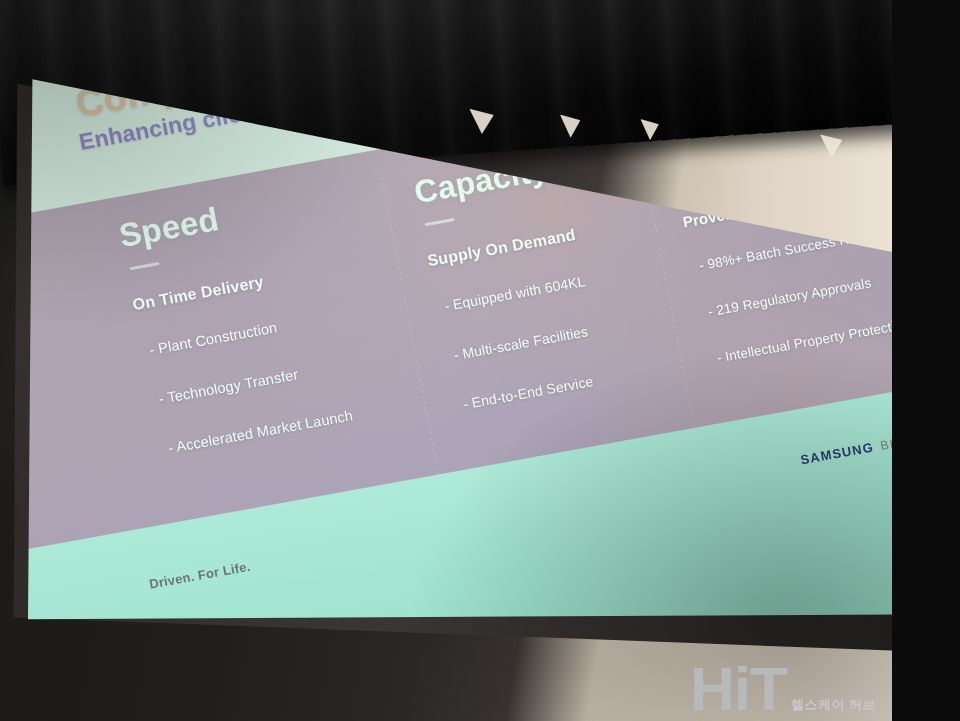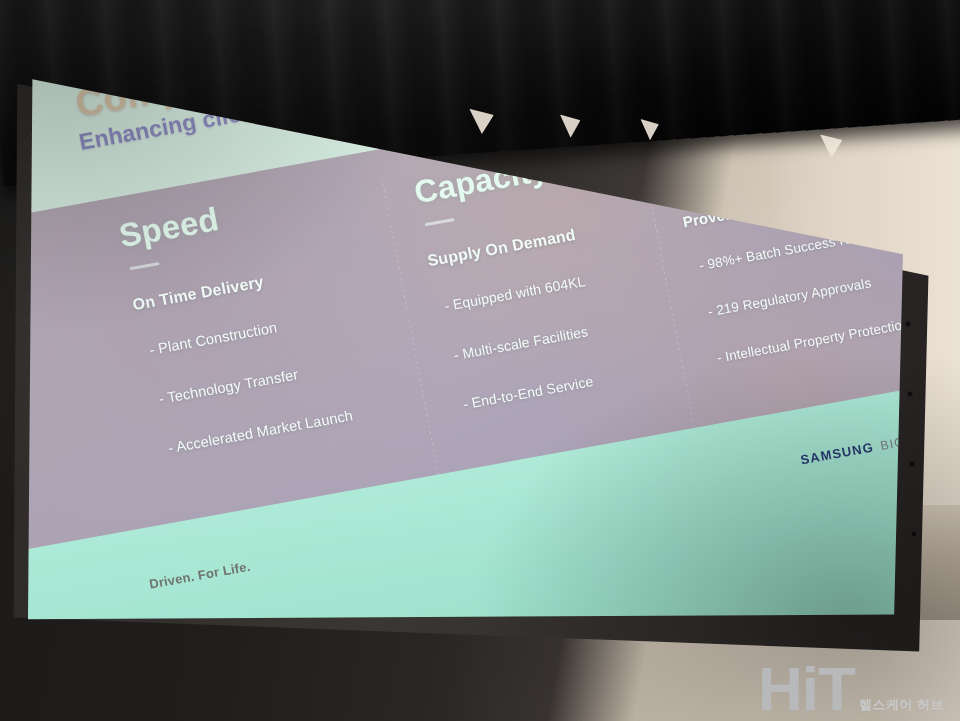--- a/index.html
+++ b/index.html
@@ -7,21 +7,21 @@
 
   html, body {
     width:960px; height:721px;
     overflow:hidden;
     background:#0b0b0b;
     font-family:"Liberation Sans", sans-serif;
   }
 
   #scene {
     position:relative;
-    width:960px; height:721px;
+    width:892px; height:721px;
     overflow:hidden;
     background:#121111;
   }
 
   
   .wall {
     position:absolute; inset:0;
     background:
       linear-gradient(100deg,
         #1b1a19 0%, #201e1d 30%, #2a2725 52%, #3a3532 62%,

